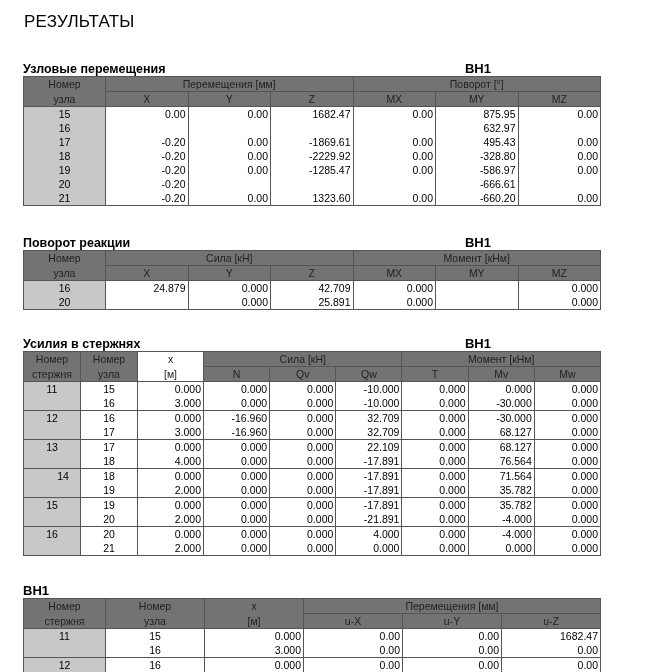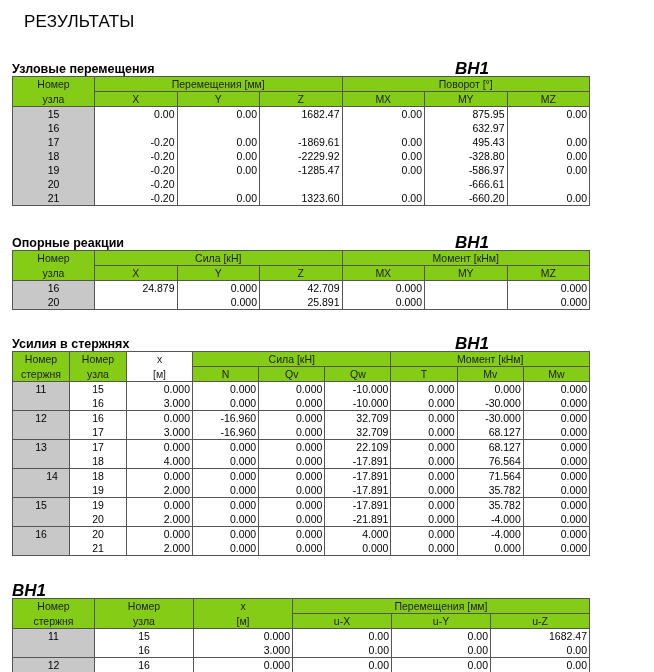--- a/index.html
+++ b/index.html
@@ -1,25 +1,25 @@
 <!DOCTYPE html>
 <html><head>
 <meta charset="utf-8">
 <style>
   html, body { margin: 0; padding: 0; background: #ffffff; }
   body { width: 654px; height: 672px; overflow: hidden; position: relative;
          font-family: "Liberation Sans", sans-serif; color: #000; }
   .page-title { position: absolute; left: 24px; top: 12px; font-size: 17px; font-weight: normal; letter-spacing: 0.2px; }
-  .section { position: absolute; left: 12px; width: 486px; }
+  .section { position: absolute; left: 23px; width: 486px; }
   .sec-head { display: flex; justify-content: space-between; align-items: flex-end; height: 14px; }
   .sec-title { font-size: 12.5px; font-weight: bold; line-height: 14px; }
-  .sec-case { font-size: 17px; font-weight: bold; line-height: 14px; margin-right: 9px; font-style: italic; }
+  .sec-case { font-size: 13px; font-weight: bold; line-height: 14px; margin-right: 18px; }
   table { border-collapse: collapse; width: 578px; table-layout: fixed; font-size: 10.5px; }
   td, th { padding: 0 2px; line-height: 14px; height: 14px; white-space: nowrap; overflow: hidden; }
-  th { font-weight: normal; background: #84cc16; border: 1px solid #555; text-align: center; color: #222; }
+  th { font-weight: normal; background: #737373; border: 1px solid #555; text-align: center; color: #222; }
   td.key { background: #c8c8c8; text-align: center; border-left: 1px solid #555; border-right: 1px solid #555; vertical-align: top; }
   td.num { text-align: right; border-left: 1px solid #555; border-right: 1px solid #555; }
   td.mid { text-align: center; border-left: 1px solid #555; border-right: 1px solid #555; }
   tr.last td { border-bottom: 1px solid #555; }
   tr.grp-start td { border-top: 1px solid #555; }
   table.outer { border: 1px solid #555; }
 </style>
 </head>
 <body>
 
@@ -119,21 +119,21 @@
           <td class="num">0.00</td>
           <td class="num">-660.20</td>
           <td class="num">0.00</td>
         </tr>
       </tbody>
   </table>
 </div>
 
 <div class="section" style="top:236px;">
   <div class="sec-head">
-    <span class="sec-title">Опорные реакции</span>
+    <span class="sec-title">Поворот реакции</span>
     <span class="sec-case">ВН1</span>
   </div>
   <table class="outer">
     <colgroup>
         <col style="width:82px">
         <col>
         <col>
         <col>
         <col>
         <col>

